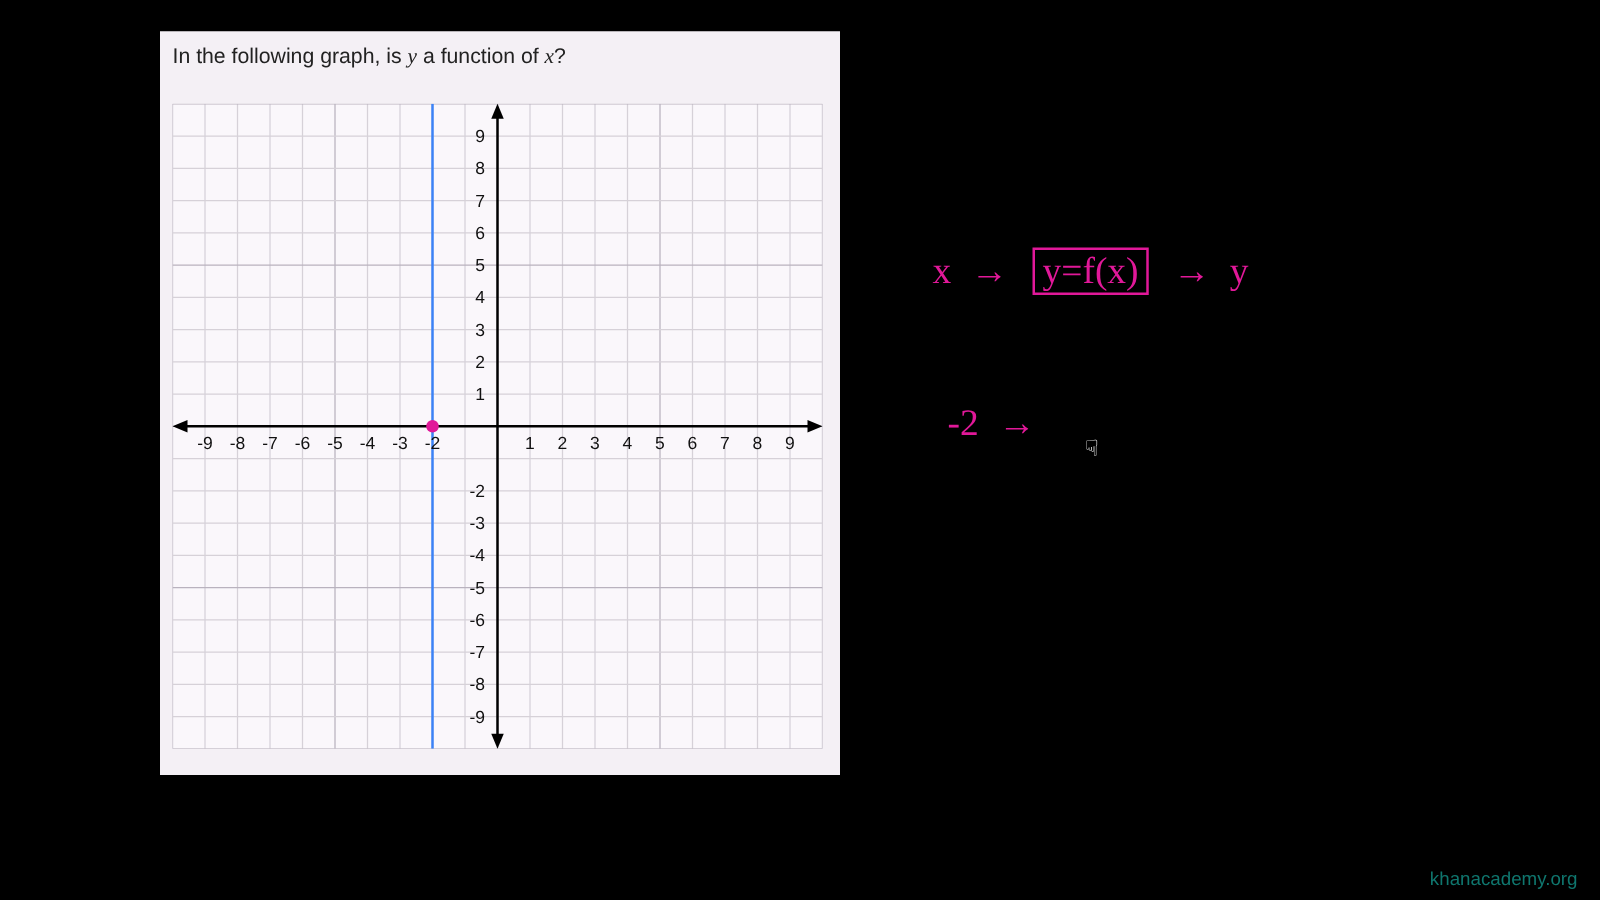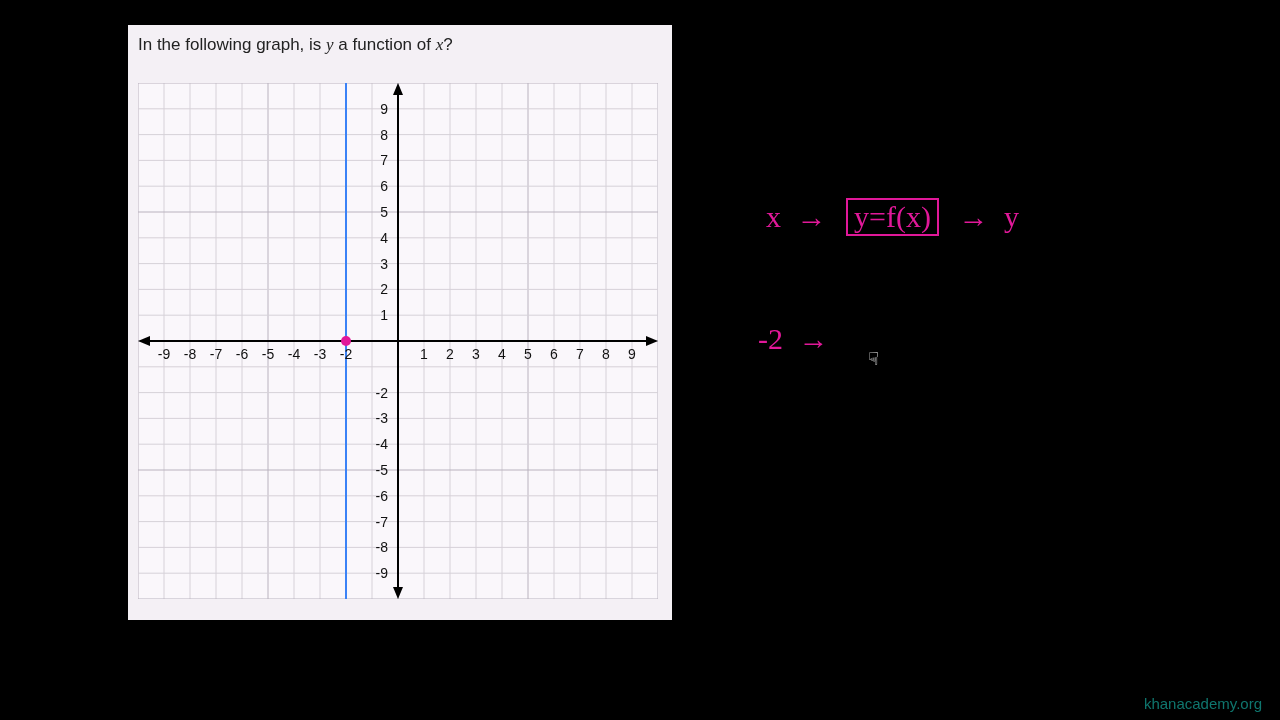--- a/index.html
+++ b/index.html
@@ -114,21 +114,21 @@
           <text x="250" y="392" class="tick-lbl" text-anchor="end">-5</text>
           <text x="250" y="417.8" class="tick-lbl" text-anchor="end">-6</text>
           <text x="250" y="443.6" class="tick-lbl" text-anchor="end">-7</text>
           <text x="250" y="469.4" class="tick-lbl" text-anchor="end">-8</text>
           <text x="250" y="495.2" class="tick-lbl" text-anchor="end">-9</text>
           <circle cx="208" cy="258" r="5" class="pt"></circle>
         </svg>
     </div>
   </div>
 
-  <div class="hand" style="left:766px;top:198px">
+  <div class="hand" style="left:746px;top:198px">
     <span class="mi">x</span>
     <span class="arrow">→</span>
     <span class="box">y=f(x)</span>
     <span class="arrow">→</span>
     <span class="mi">y</span>
   </div>
 
   <div class="hand" style="left:758px;top:322px">
     <span>-2</span>
     <span class="arrow">→</span>

